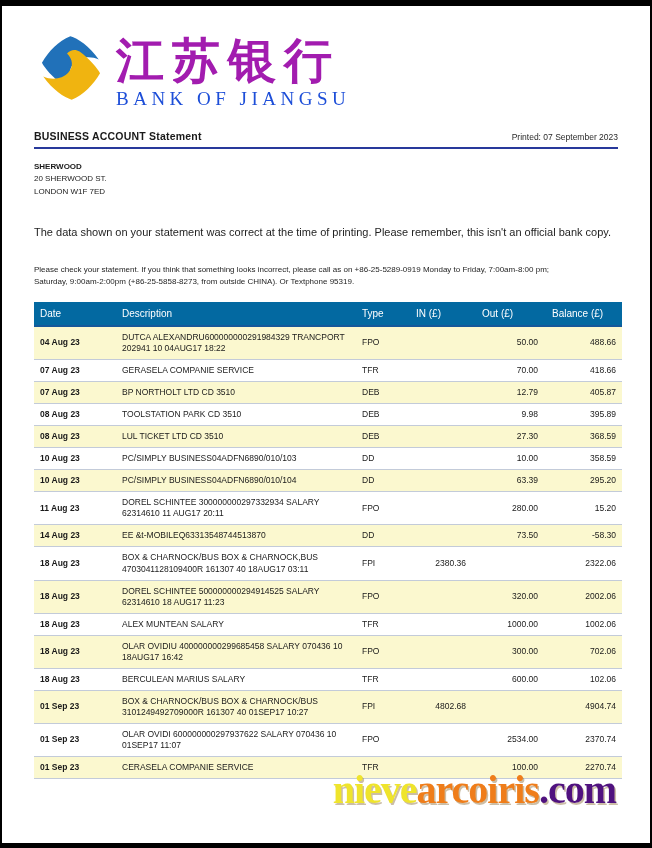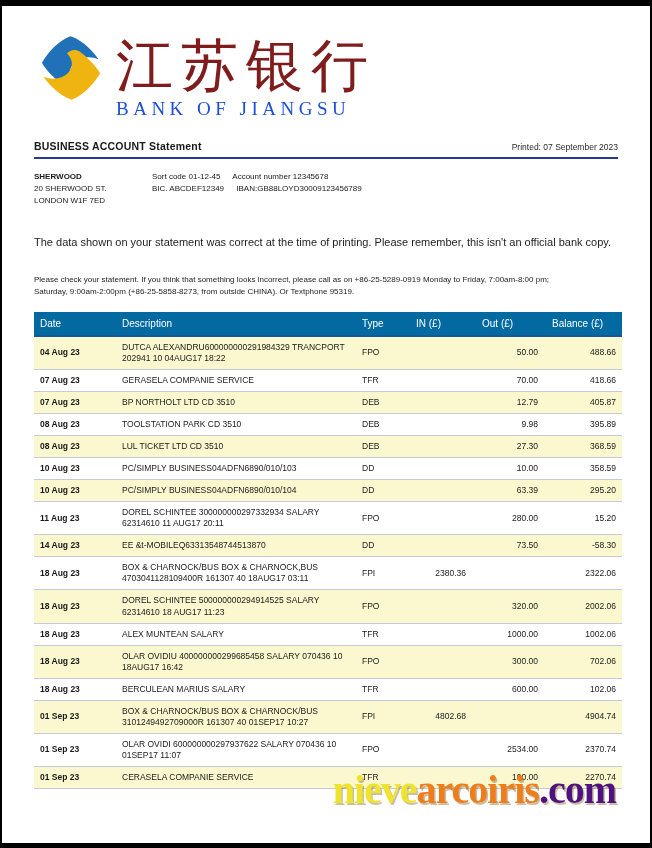--- a/index.html
+++ b/index.html
@@ -14,22 +14,22 @@
     border-bottom-width: 5px;
     overflow: hidden;
     color: #1a1a1a;
   }
   
   .logo-row { display: flex; align-items: flex-start; margin: 26px 0 0 36px; }
   .logo-icon { width: 66px; height: 72px; flex: 0 0 auto; }
   .bank-names { margin-left: 12px; padding-top: 2px; }
   .bank-cn {
     font-family: "DejaVu Serif", serif;
-    font-size: 57px; line-height: 1.1; letter-spacing: 8px;
-    color: #7f1d1d; font-weight: normal;
+    font-size: 48px; line-height: 1.1; letter-spacing: 8px;
+    color: #a21caf; font-weight: bold;
   }
   .bank-en {
     font-family: "Liberation Serif", serif;
     font-size: 19px; letter-spacing: 4.5px; color: #1d4ed8; margin-top: 1px;
   }
   
   .title-row { display: flex; justify-content: space-between; align-items: baseline; margin: 20px 32px 0; }
   .statement-title { font-size: 10.5px; font-weight: bold; letter-spacing: .2px; }
   .printed { font-size: 8.5px; color: #2a2a2a; }
   .rule { height: 2px; background: #28399b; margin: 5px 32px 0; }
@@ -91,33 +91,20 @@
     <span class="statement-title">BUSINESS ACCOUNT Statement</span>
     <span class="printed">Printed: 07 September 2023</span>
   </div>
   <div class="rule"></div>
 
   <div class="info-row">
     <div class="holder">
       <div class="holder-name">SHERWOOD</div>
       <div>20 SHERWOOD ST.</div>
       <div>LONDON W1F 7ED</div>
-    </div>
-    <div class="acct-details">
-      <div>
-        <span>Sort code</span>
-        <span>01-12-45</span><span class="gap"></span>
-        <span>Account number</span>
-        <span>12345678</span>
-      </div>
-      <div>
-        <span>BIC.</span>
-        <span>ABCDEF12349</span><span class="gap"></span>
-        <span>IBAN:</span><span>GB88LOYD30009123456789</span>
-      </div>
     </div>
   </div>
 
   <div class="disclaimer">The data shown on your statement was correct at the time of printing. Please remember, this isn't an official bank copy.</div>
 
   <div class="help-text">Please check your statement. If you think that something looks incorrect, please call as on +86-25-5289-0919 Monday to Friday, 7:00am-8:00 pm; Saturday, 9:00am-2:00pm (+86-25-5858-8273, from outside CHINA). Or Textphone 95319.</div>
 
   <table class="txn-table">
     <thead>
       <tr>

